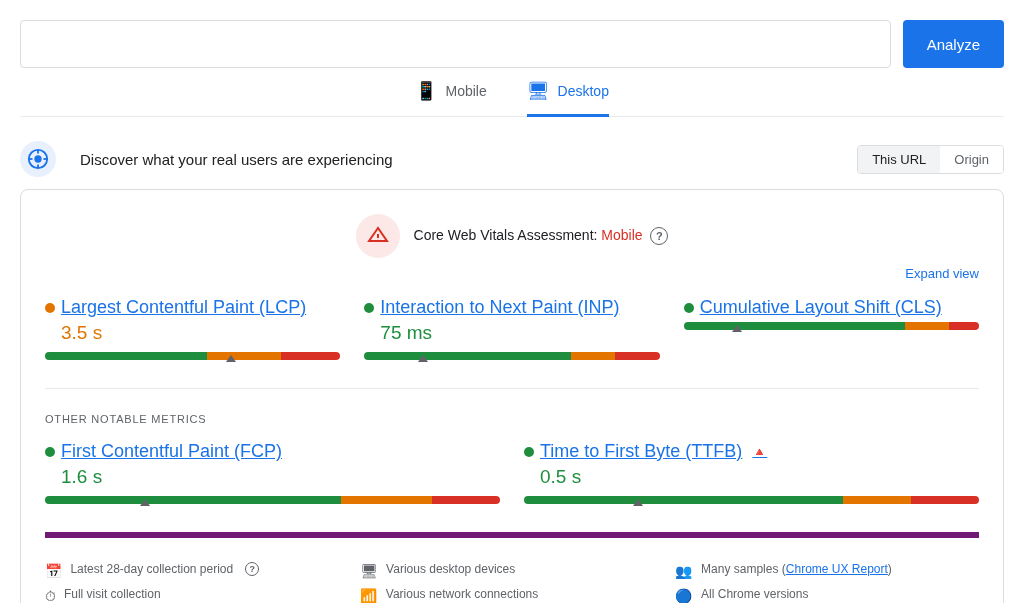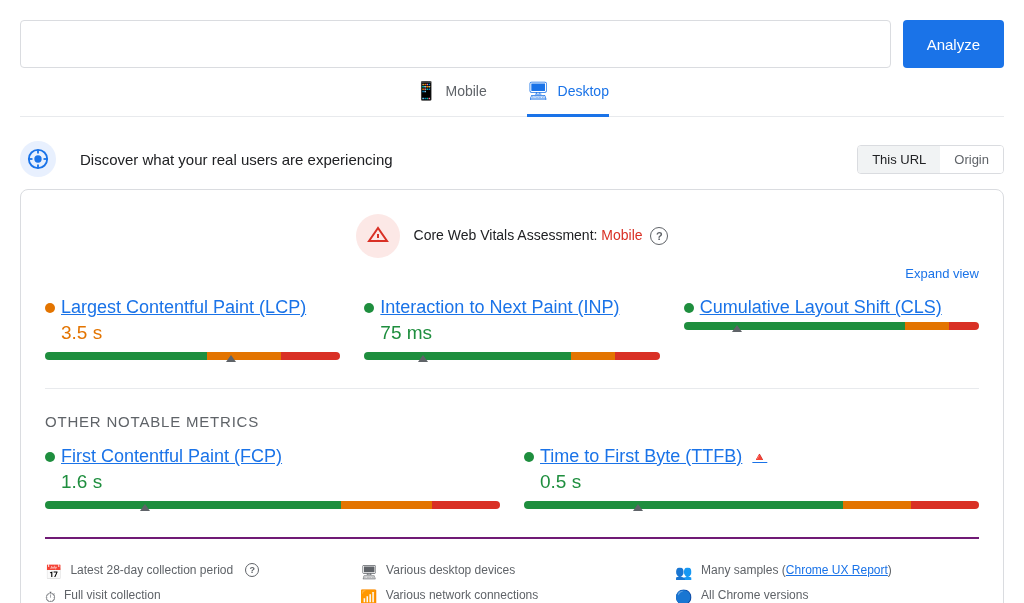--- a/index.html
+++ b/index.html
@@ -244,33 +244,33 @@
       top: 6px;
       width: 0;
       height: 0;
       border-left: 5px solid transparent;
       border-right: 5px solid transparent;
       border-bottom: 7px solid #5f6368;
     }
 
     
     .other-metrics-title {
-      font-size: 15px;
+      font-size: 11px;
       color: #5f6368;
       letter-spacing: 0.8px;
       text-transform: uppercase;
       margin-bottom: 16px;
     }
     .other-metrics-grid {
       display: grid;
       grid-template-columns: 1fr 1fr;
       gap: 24px;
       margin-bottom: 24px;
       padding-bottom: 24px;
-      border-bottom: 2px solid #701a75;
+      border-bottom: 6px solid #701a75;
     }
 
     
     .footer-grid {
       display: grid;
       grid-template-columns: 1fr 1fr 1fr;
       gap: 12px;
     }
     .footer-item {
       display: flex;

